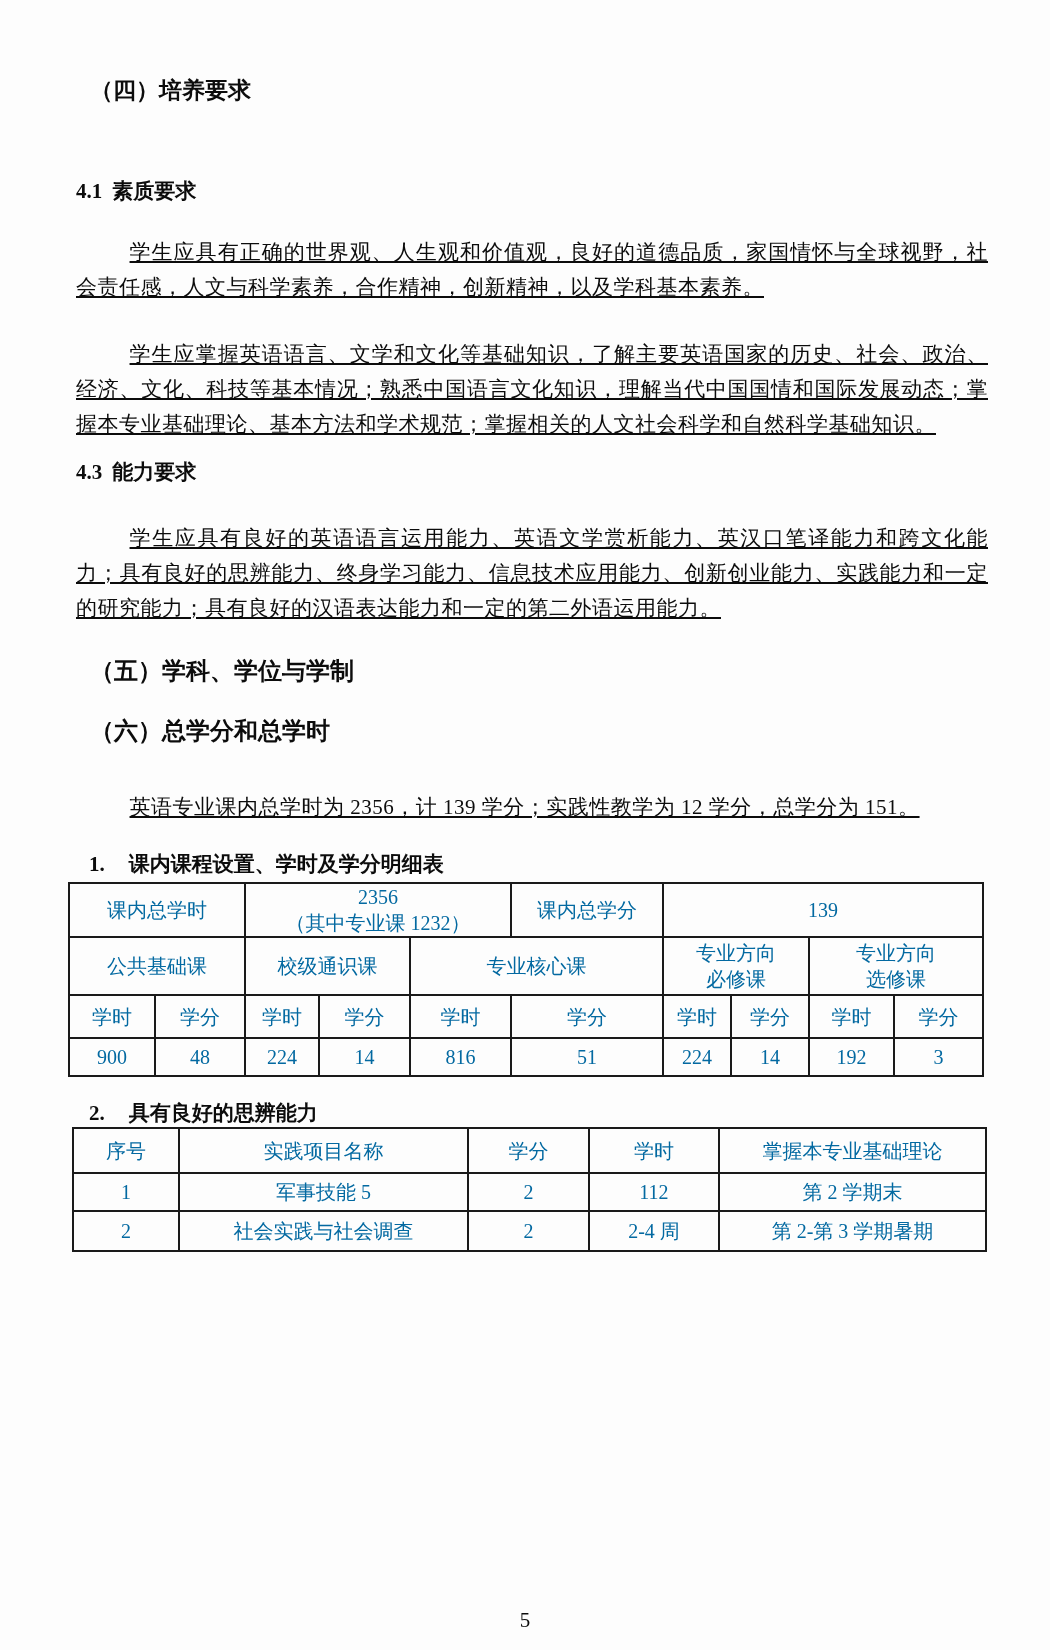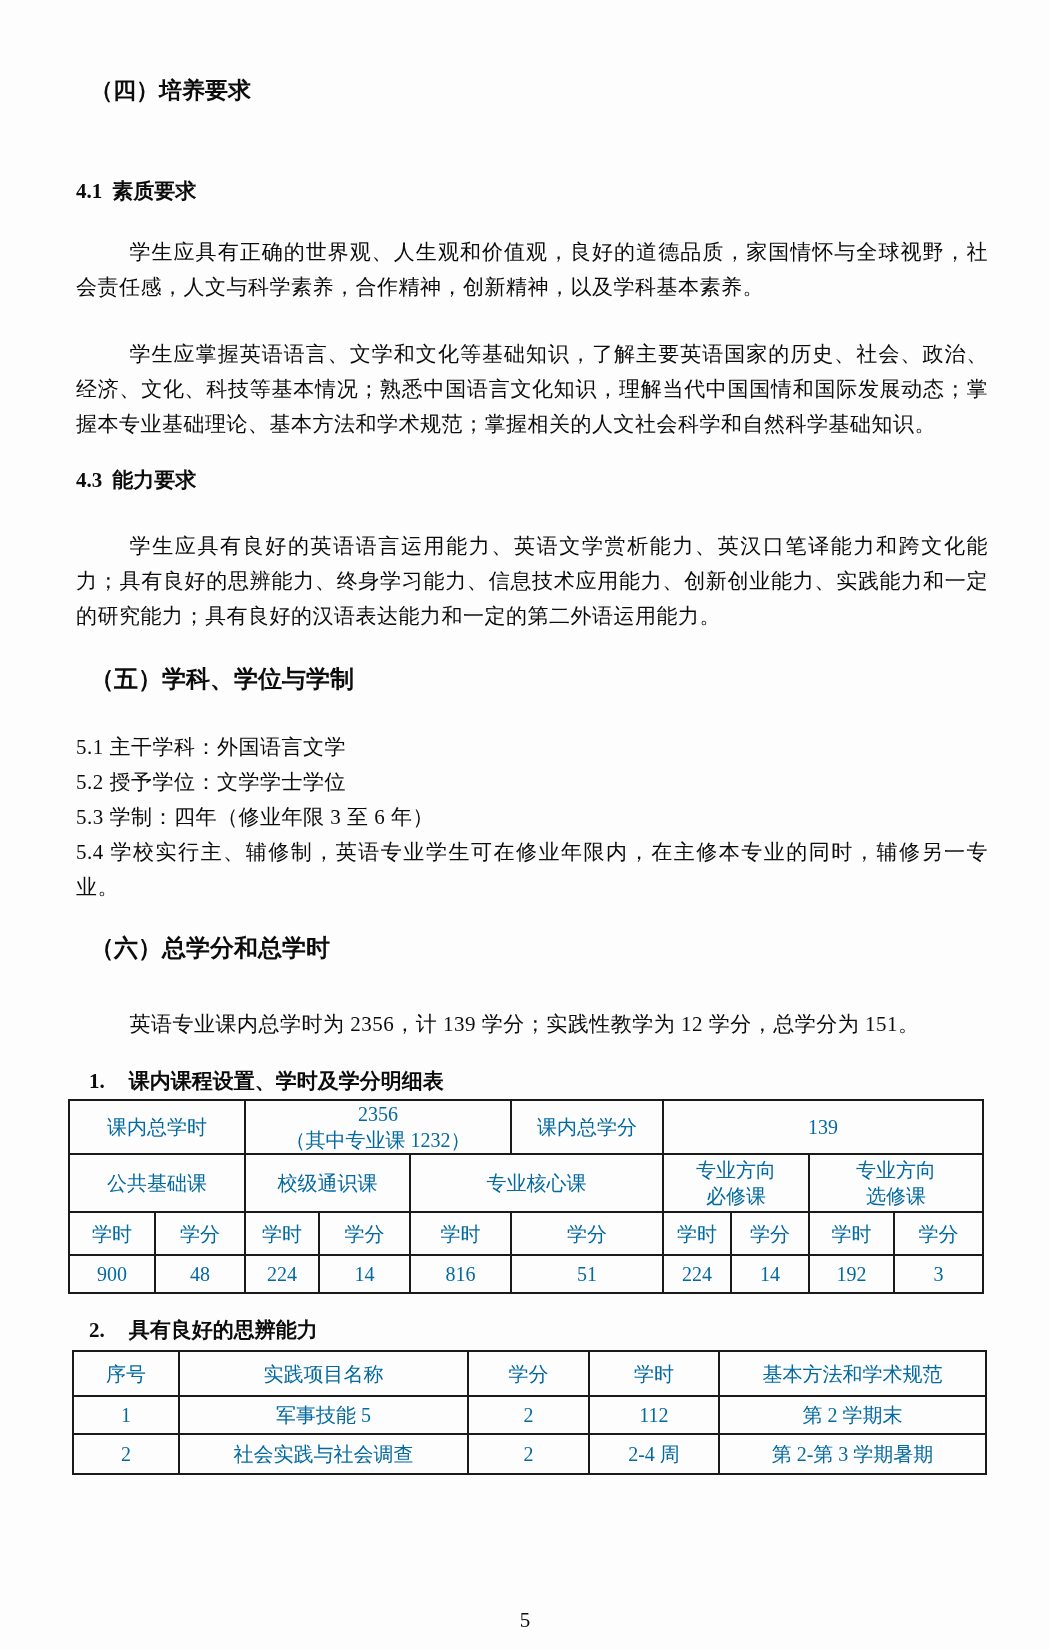--- a/index.html
+++ b/index.html
@@ -36,20 +36,21 @@
   .h-sub .no { font-family: "Liberation Serif", serif; font-weight: bold; }
   .h-sub .tt { font-family: "Liberation Sans", sans-serif; font-weight: bold; margin-left: 10px; }
   
   .para {
     font-size: 21px;
     line-height: 35px;
     text-align: justify;
     text-indent: 2.55em;
     letter-spacing: 0.5px;
     margin: 0;
+    text-decoration: underline;
   }
   .list { margin: 0; }
   .list .li {
     font-size: 21px;
     line-height: 35px;
     text-align: justify;
     letter-spacing: 0.5px;
   }
   
   .caption {
@@ -73,30 +74,30 @@
     vertical-align: middle;
     padding: 0 2px;
     line-height: 26px;
   }
   .pre { white-space: pre-line; }
   #table1 { width: 914px; margin-left: -8px; margin-top: 4px; }
   #table1 .r1 td { height: 52px; }
   #table1 .r2 td { height: 56px; }
   #table1 .r3 td { height: 41px; }
   #table1 .r4 td { height: 36px; }
-  #table2 { width: 913px; margin-left: -4px; margin-top: 6px; }
+  #table2 { width: 913px; margin-left: -4px; }
   #table2 .hr td { height: 43px; }
   #table2 .dr1 td { height: 36px; }
   #table2 .dr2 td { height: 38px; }
   
   #s41-h { margin-top: 72px; }
   #s41-p { margin-top: 30px; }
   #s42-h { margin-top: 28px; }
   #s42-p { margin-top: 32px; }
-  #s43-h { margin-top: 24px; }
+  #s43-h { margin-top: 16px; }
   #s43-p { margin-top: 35px; }
   #s5-h  { margin-top: 28px; }
   #s5-l  { margin-top: 34px; }
   #s6-h  { margin-top: 26px; }
   #s6-p  { margin-top: 42px; }
   #cap1  { margin-top: 25px; }
   #cap2  { margin-top: 22px; }
   .page-num {
     position: absolute;
     left: 0; right: 0;
@@ -116,26 +117,20 @@
   <h2 class="h-sub" id="s41-h"><span class="no">4.1</span><span class="tt">素质要求</span></h2>
   <p class="para" id="s41-p">学生应具有正确的世界观、人生观和价值观，良好的道德品质，家国情怀与全球视野，社会责任感，人文与科学素养，合作精神，创新精神，以及学科基本素养。</p>
 
   <p class="para" id="s42-p">学生应掌握英语语言、文学和文化等基础知识，了解主要英语国家的历史、社会、政治、经济、文化、科技等基本情况；熟悉中国语言文化知识，理解当代中国国情和国际发展动态；掌握本专业基础理论、基本方法和学术规范；掌握相关的人文社会科学和自然科学基础知识。</p>
 
   <h2 class="h-sub" id="s43-h"><span class="no">4.3</span><span class="tt">能力要求</span></h2>
   <p class="para" id="s43-p">学生应具有良好的英语语言运用能力、英语文学赏析能力、英汉口笔译能力和跨文化能力；具有良好的思辨能力、终身学习能力、信息技术应用能力、创新创业能力、实践能力和一定的研究能力；具有良好的汉语表达能力和一定的第二外语运用能力。</p>
 
   <h1 class="h-major big" id="s5-h">（五）学科、学位与学制</h1>
 
-  <div class="list" id="s5-l">
-    <div class="li">5.1 主干学科：外国语言文学</div>
-    <div class="li">5.2 授予学位：文学学士学位</div>
-    <div class="li">5.3 学制：四年（修业年限 3 至 6 年）</div>
-    <div class="li">5.4 学校实行主、辅修制，英语专业学生可在修业年限内，在主修本专业的同时，辅修另一专业。</div>
-  </div>
 
   <h1 class="h-major big" id="s6-h">（六）总学分和总学时</h1>
   <p class="para" id="s6-p">英语专业课内总学时为 2356，计 139 学分；实践性教学为 12 学分，总学分为 151。</p>
 
   <p class="caption" id="cap1"><span class="no">1.</span><span class="tt">课内课程设置、学时及学分明细表</span></p>
 
   <table id="table1">
     <colgroup>
       <col style="width:86px">
         <col style="width:90px">
@@ -201,21 +196,21 @@
         <col style="width:121px">
         <col style="width:130px">
         <col style="width:267px">
     </colgroup>
     <tbody>
         <tr class="hr">
       <td>序号</td>
       <td>实践项目名称</td>
       <td>学分</td>
       <td>学时</td>
-      <td>基本方法和学术规范</td>
+      <td>掌握本专业基础理论</td>
     </tr>
     <tr class="dr1">
       <td>1</td>
       <td>军事技能 5</td>
       <td>2</td>
       <td>112</td>
       <td>第 2 学期末</td>
     </tr>
     <tr class="dr2">
       <td>2</td>

